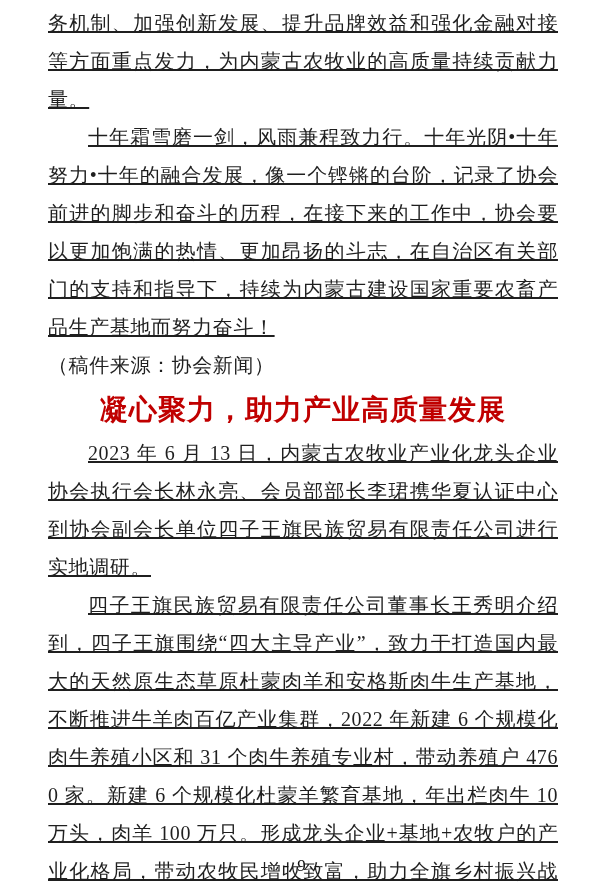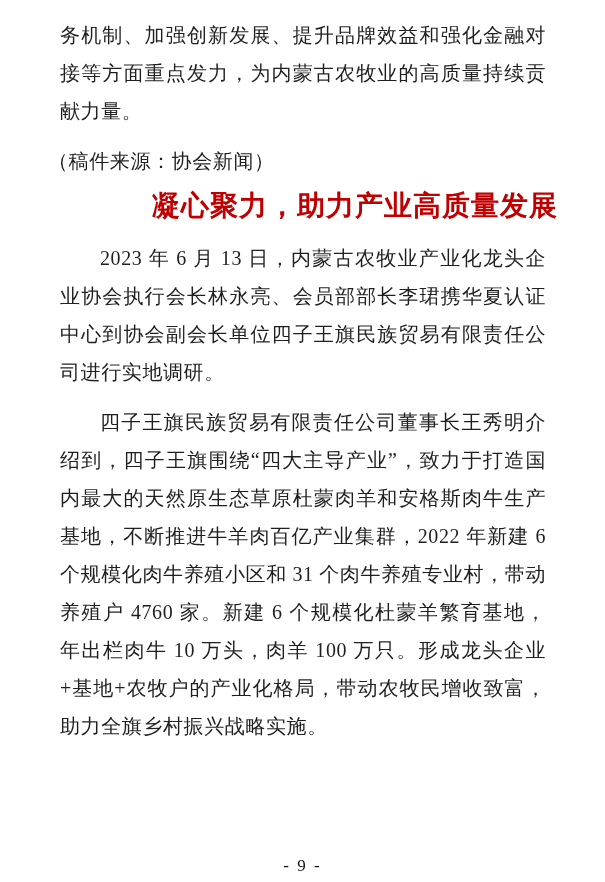--- a/index.html
+++ b/index.html
@@ -17,46 +17,47 @@
     font-family: "Liberation Serif", "DejaVu Serif", serif;
     color: #1f1f1f;
   }
   .content {
     position: absolute;
     top: 4px;
     left: 48px;
     width: 510px;
   }
   .body-par {
-    margin: 12px;
+    margin: 0;
     font-size: 20px;
     line-height: 38px;
     letter-spacing: 0.6px;
     text-align: justify;
     text-justify: inter-ideograph;
     word-break: break-all;
+    text-decoration: underline;
   }
   .body-par.indent {
     text-indent: 2em;
   }
   .source-note {
     margin: 0;
     font-size: 20px;
     line-height: 38px;
     letter-spacing: 0.6px;
     text-align: left;
   }
   .article-title {
     margin: 5px 0 3px 0;
     font-family: "Liberation Sans", "DejaVu Sans", sans-serif;
     font-weight: bold;
     font-size: 28px;
     line-height: 42px;
     letter-spacing: 1px;
-    text-align: right;
+    text-align: center;
     color: #c00000;
   }
   .page-footer {
     position: absolute;
     left: 0;
     right: 0;
     bottom: 6px;
     text-align: center;
     font-size: 17px;
     line-height: 20px;
@@ -65,20 +66,21 @@
   }
 </style>
 </head>
 <body>
 
 <div class="page">
   <div class="content">
 
     <p class="body-par">务机制、加强创新发展、提升品牌效益和强化金融对接等方面重点发力，为内蒙古农牧业的高质量持续贡献力量。</p>
 
+    <p class="body-par indent">十年霜雪磨一剑，风雨兼程致力行。十年光阴•十年努力•十年的融合发展，像一个铿锵的台阶，记录了协会前进的脚步和奋斗的历程，在接下来的工作中，协会要以更加饱满的热情、更加昂扬的斗志，在自治区有关部门的支持和指导下，持续为内蒙古建设国家重要农畜产品生产基地而努力奋斗！</p>
 
     <p class="source-note">（稿件来源：协会新闻）</p>
 
     <h1 class="article-title">凝心聚力，助力产业高质量发展</h1>
 
     <p class="body-par indent">2023 年 6 月 13 日，内蒙古农牧业产业化龙头企业协会执行会长林永亮、会员部部长李珺携华夏认证中心到协会副会长单位四子王旗民族贸易有限责任公司进行实地调研。</p>
 
     <p class="body-par indent">四子王旗民族贸易有限责任公司董事长王秀明介绍到，四子王旗围绕“四大主导产业”，致力于打造国内最大的天然原生态草原杜蒙肉羊和安格斯肉牛生产基地，不断推进牛羊肉百亿产业集群，2022 年新建 6 个规模化肉牛养殖小区和 31 个肉牛养殖专业村，带动养殖户 4760 家。新建 6 个规模化杜蒙羊繁育基地，年出栏肉牛 10 万头，肉羊 100 万只。形成龙头企业+基地+农牧户的产业化格局，带动农牧民增收致富，助力全旗乡村振兴战略实施。</p>
 
   </div>

